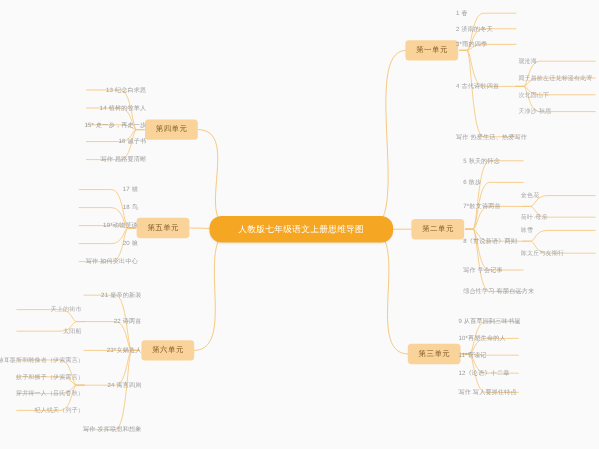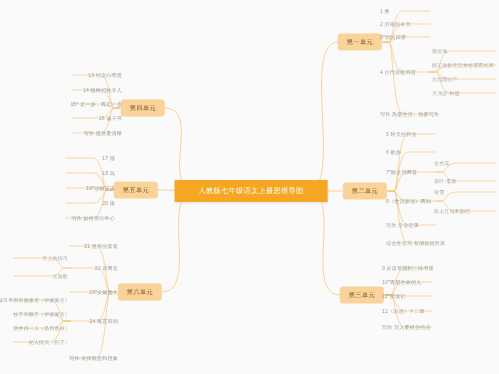--- a/index.html
+++ b/index.html
@@ -8,21 +8,21 @@
     background:#fafafa;
     font-family:"Liberation Sans","DejaVu Sans",sans-serif;
     overflow:hidden;position:relative;
   }
   #map{position:absolute;left:0;top:0;width:499px;height:374px;}
   .node{position:absolute;white-space:nowrap;}
 
   
   .root{
     background:#f5a623;color:#ffffff;
-    border-radius:0;
+    border-radius:10px;
     font-size:7.2px;letter-spacing:.3px;
     padding:6px 24px;
     box-shadow:0 1px 2px rgba(0,0,0,.10);
   }
   
   .unit{
     background:#fad39a;color:#7a5520;
     border-radius:3px;
     font-size:6.2px;letter-spacing:.4px;
     padding:4px 9px;

